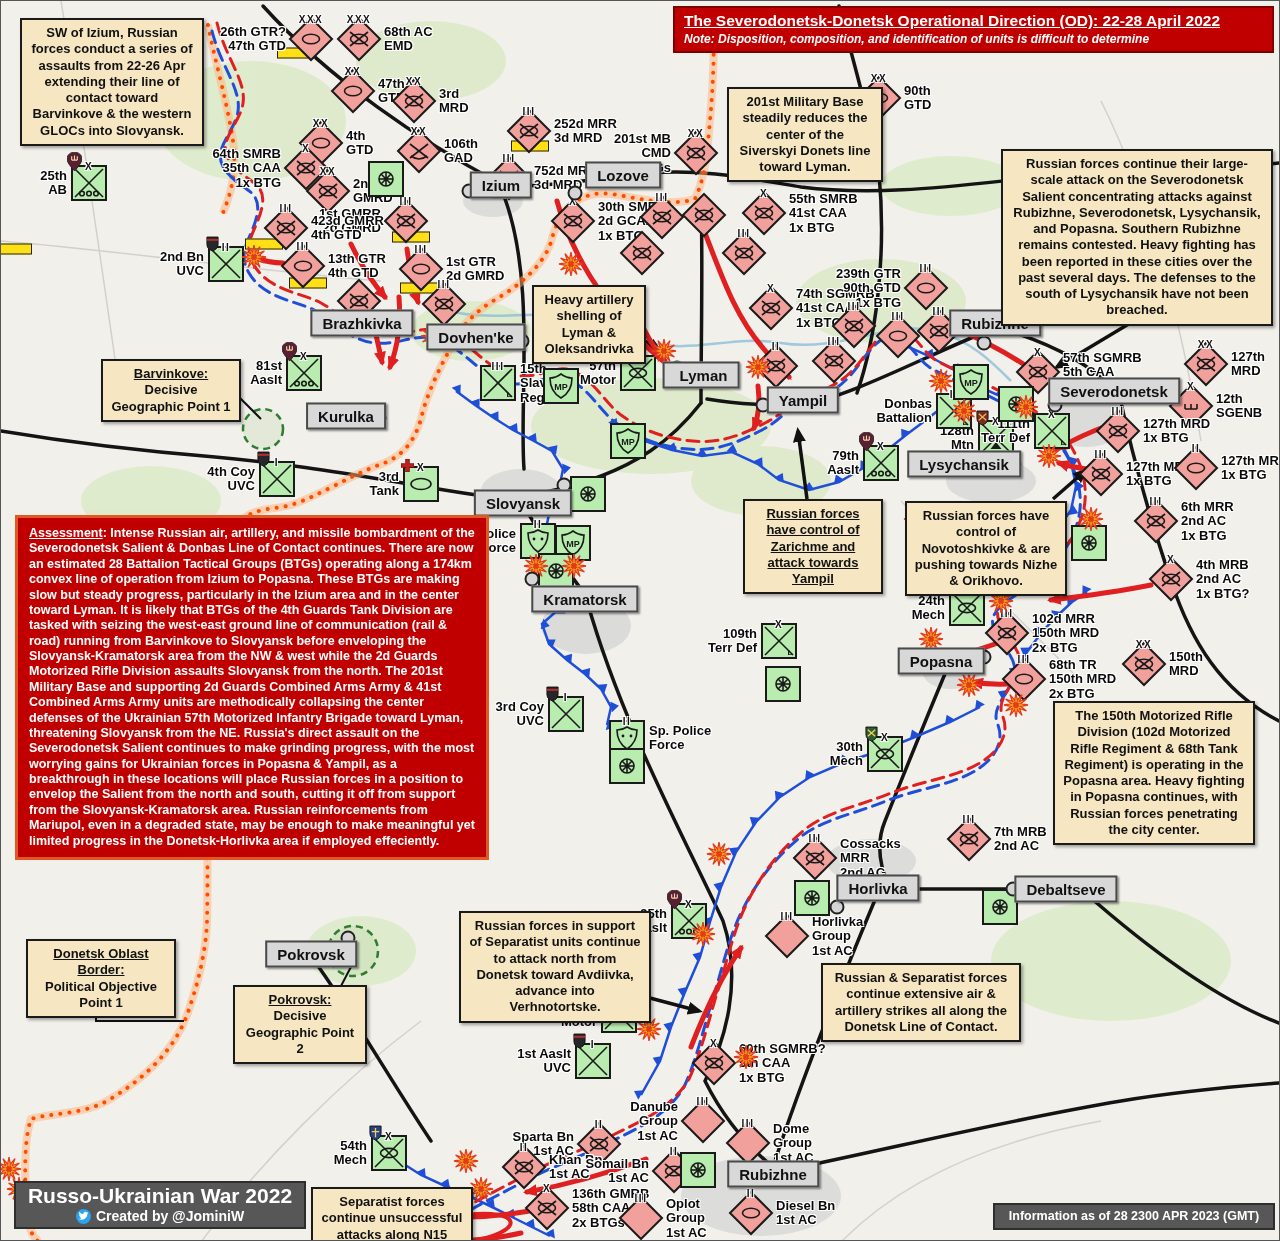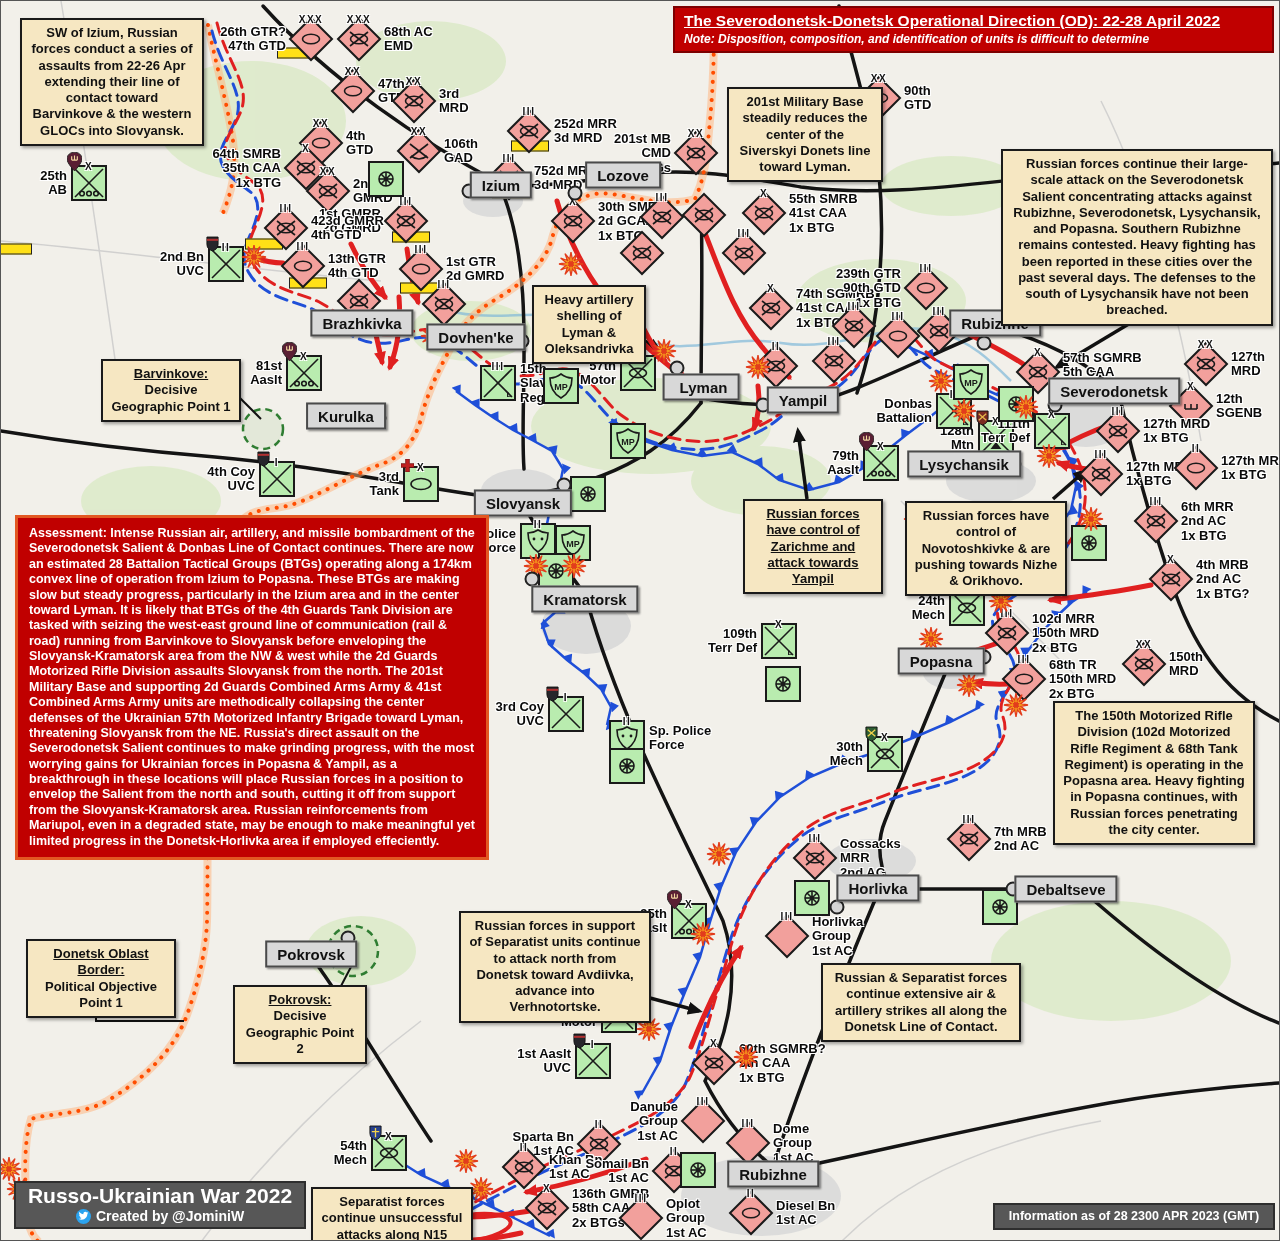--- a/index.html
+++ b/index.html
@@ -37,21 +37,21 @@
   .banner{position:absolute;left:672px;top:5px;width:601px;box-sizing:border-box;background:#C00000;
        border:2px solid #7d0000;color:#fff;padding:4px 9px 5px;z-index:50;}
   .banner-title{font-weight:bold;font-size:15.5px;text-decoration:underline;white-space:nowrap;}
   .banner-note{font-weight:bold;font-style:italic;font-size:12px;margin-top:2px;}
   
   .assess{position:absolute;left:14px;top:514px;width:474px;box-sizing:border-box;background:#C00000;
        border:3px solid #e25822;color:#fff;padding:8px 11px;font-weight:bold;font-size:12.5px;
        line-height:1.23;z-index:45;}
   .assess p{margin:0 0 13px 0;}
   .assess p:last-child{margin:0;}
-  .assess .u{text-align:center;}
+  .assess .u{text-decoration:underline;text-align:center;}
   
   .f-left{position:absolute;left:13px;top:1180px;width:292px;height:48px;box-sizing:border-box;
        background:#575757;border:2px solid #2e2e2e;color:#fff;text-align:center;z-index:50;}
   .f-title{font-weight:bold;font-size:21px;line-height:25px;}
   .f-credit{font-weight:bold;font-size:14px;line-height:16px;display:flex;align-items:center;justify-content:center;gap:5px;}
   .tw{display:inline-flex;width:15px;height:15px;border-radius:50%;background:#2BA3EF;align-items:center;justify-content:center;}
   .f-right{position:absolute;left:992px;top:1202px;width:282px;height:27px;box-sizing:border-box;
        background:#575757;border:2px solid #2e2e2e;color:#fff;font-weight:bold;font-size:12.5px;
        line-height:23px;text-align:center;z-index:50;}
 </style>
@@ -319,21 +319,21 @@
       <div class="city" style="left: 313px; top: 322px; margin-left: 48px;">Brazhkivka</div>
       <div class="city-dot" style="left: 350px; top: 320px;"></div>
       <div class="city" style="left: 475px; top: 336px;">Dovhen'ke</div>
       <div class="city-dot" style="left: 521px; top: 340px;"></div>
       <div class="city" style="left: 345px; top: 415px;">Kurulka</div>
       <div class="city-dot" style="left: 378px; top: 417px;"></div>
       <div class="city" style="left: 522px; top: 502px;">Slovyansk</div>
       <div class="city-dot" style="left: 563px; top: 484px;"></div>
       <div class="city" style="left: 584px; top: 598px;">Kramatorsk</div>
       <div class="city-dot" style="left: 531px; top: 578px;"></div>
-      <div class="city" style="left: 700px; top: 386px; padding-left: 15px;">Lyman</div>
+      <div class="city" style="left: 700px; top: 374px; padding-left: 15px;">Lyman</div>
       <div class="city-dot" style="left: 676px; top: 367px;"></div>
       <div class="city" style="left: 802px; top: 399px;">Yampil</div>
       <div class="city-dot" style="left: 762px; top: 404px;"></div>
       <div class="city" style="left: 994px; top: 322px;">Rubizhne</div>
       <div class="city-dot" style="left: 983px; top: 342px;"></div>
       <div class="city" style="left: 1113px; top: 390px;">Severodonetsk</div>
       <div class="city-dot" style="left: 1054px; top: 404px;"></div>
       <div class="city" style="left: 963px; top: 463px;">Lysychansik</div>
       <div class="city-dot" style="left: 1013px; top: 463px;"></div>
       <div class="city" style="left: 940px; top: 660px;">Popasna</div>

